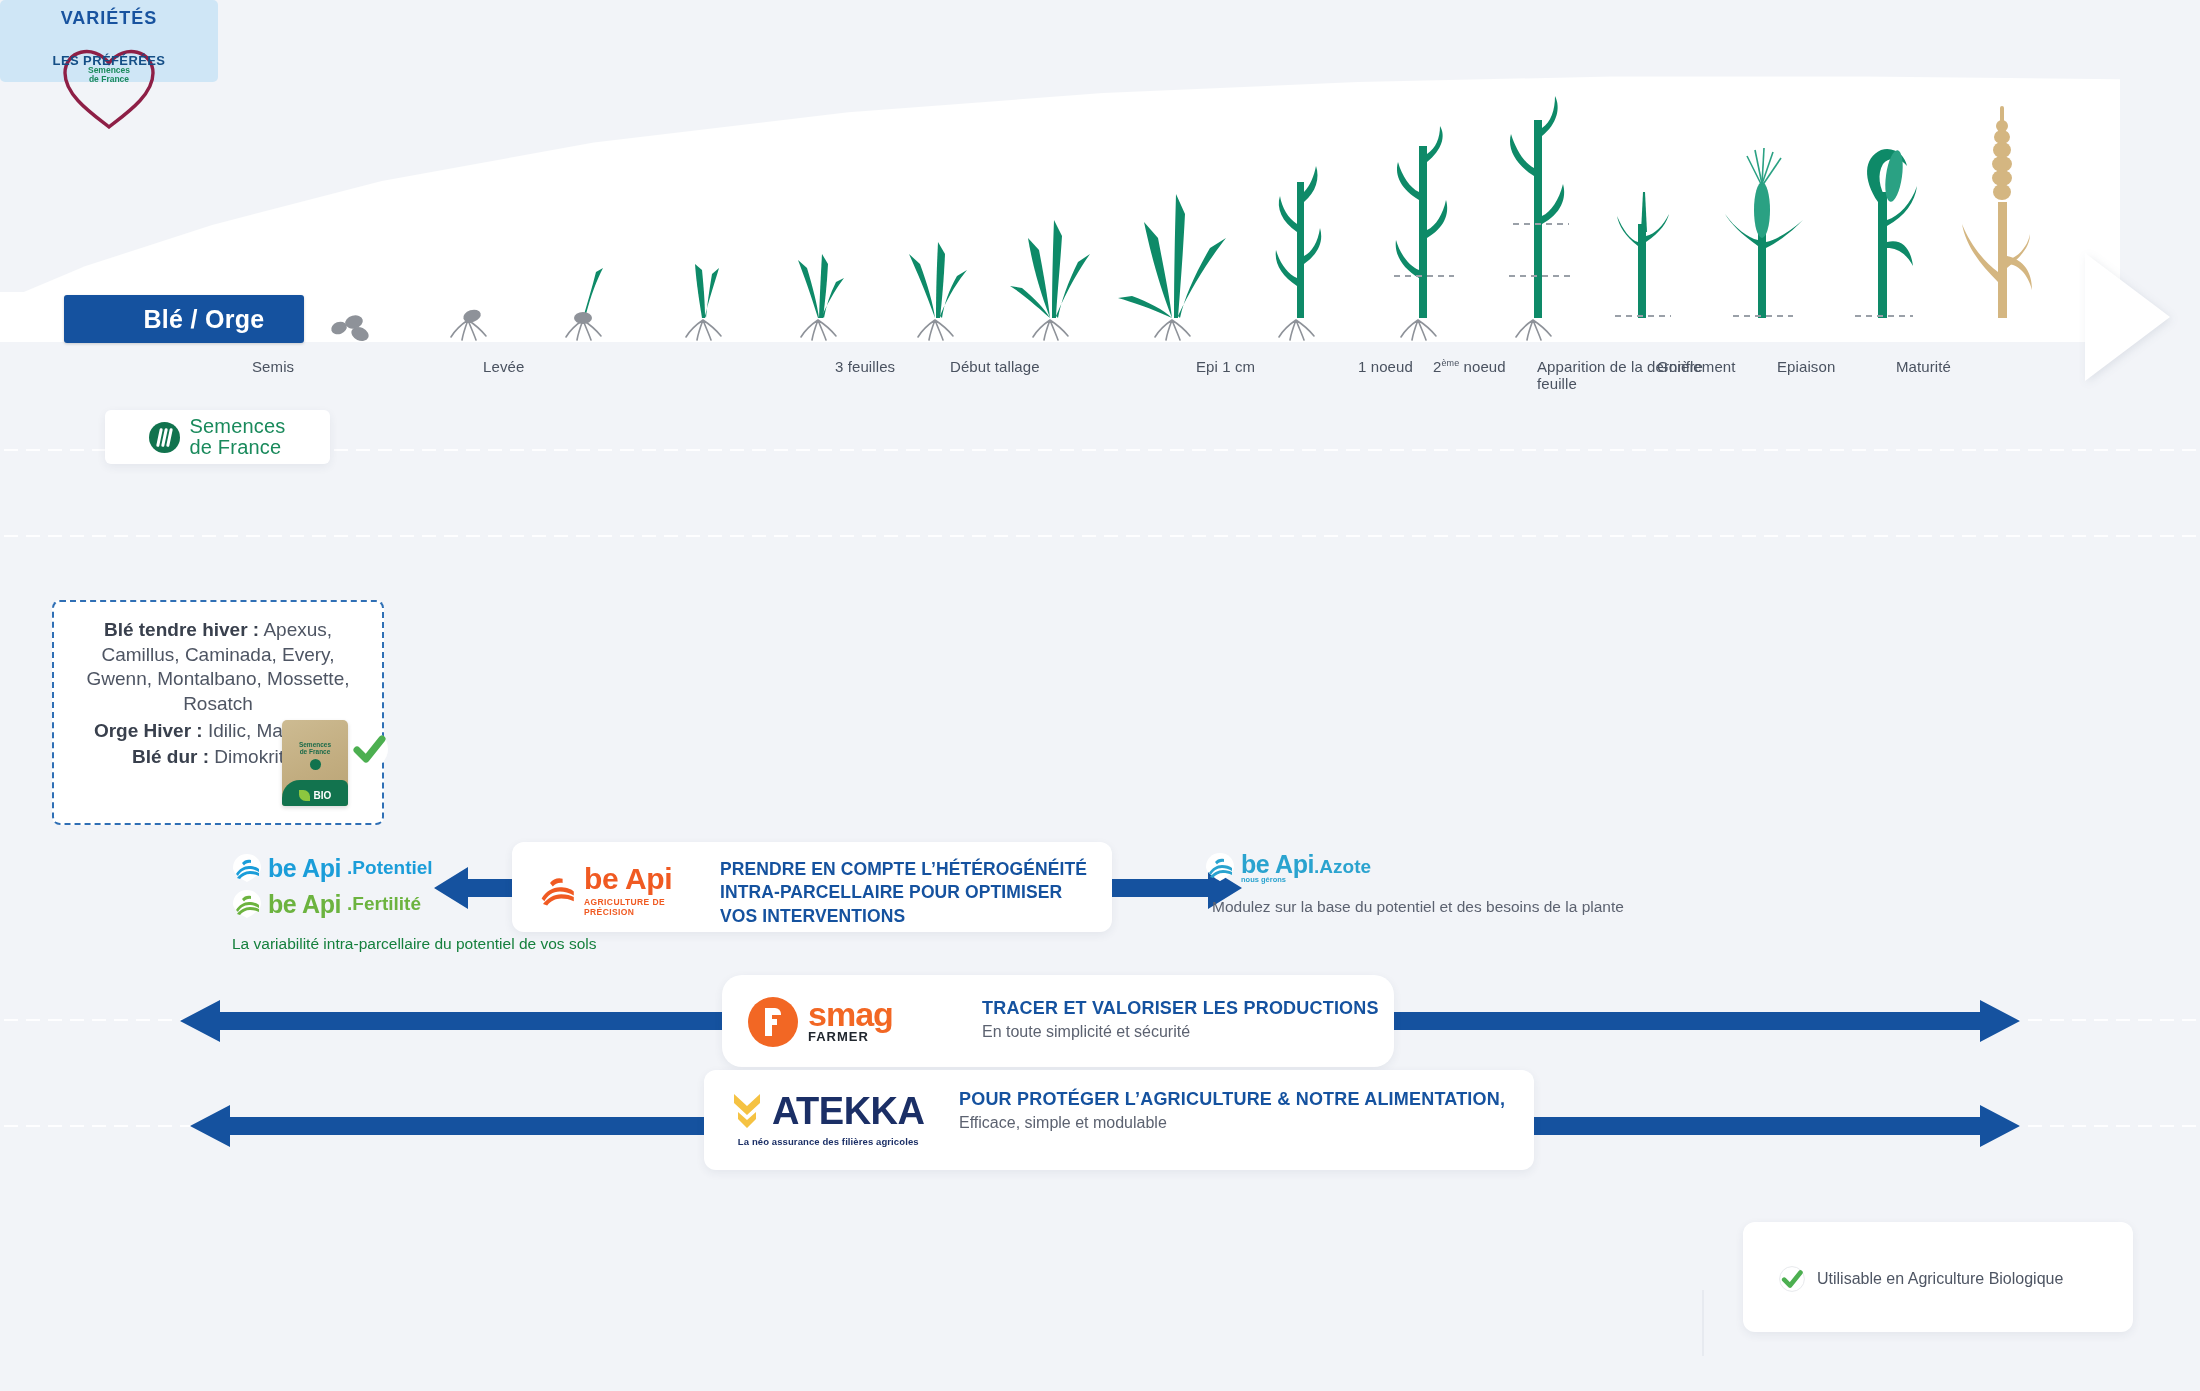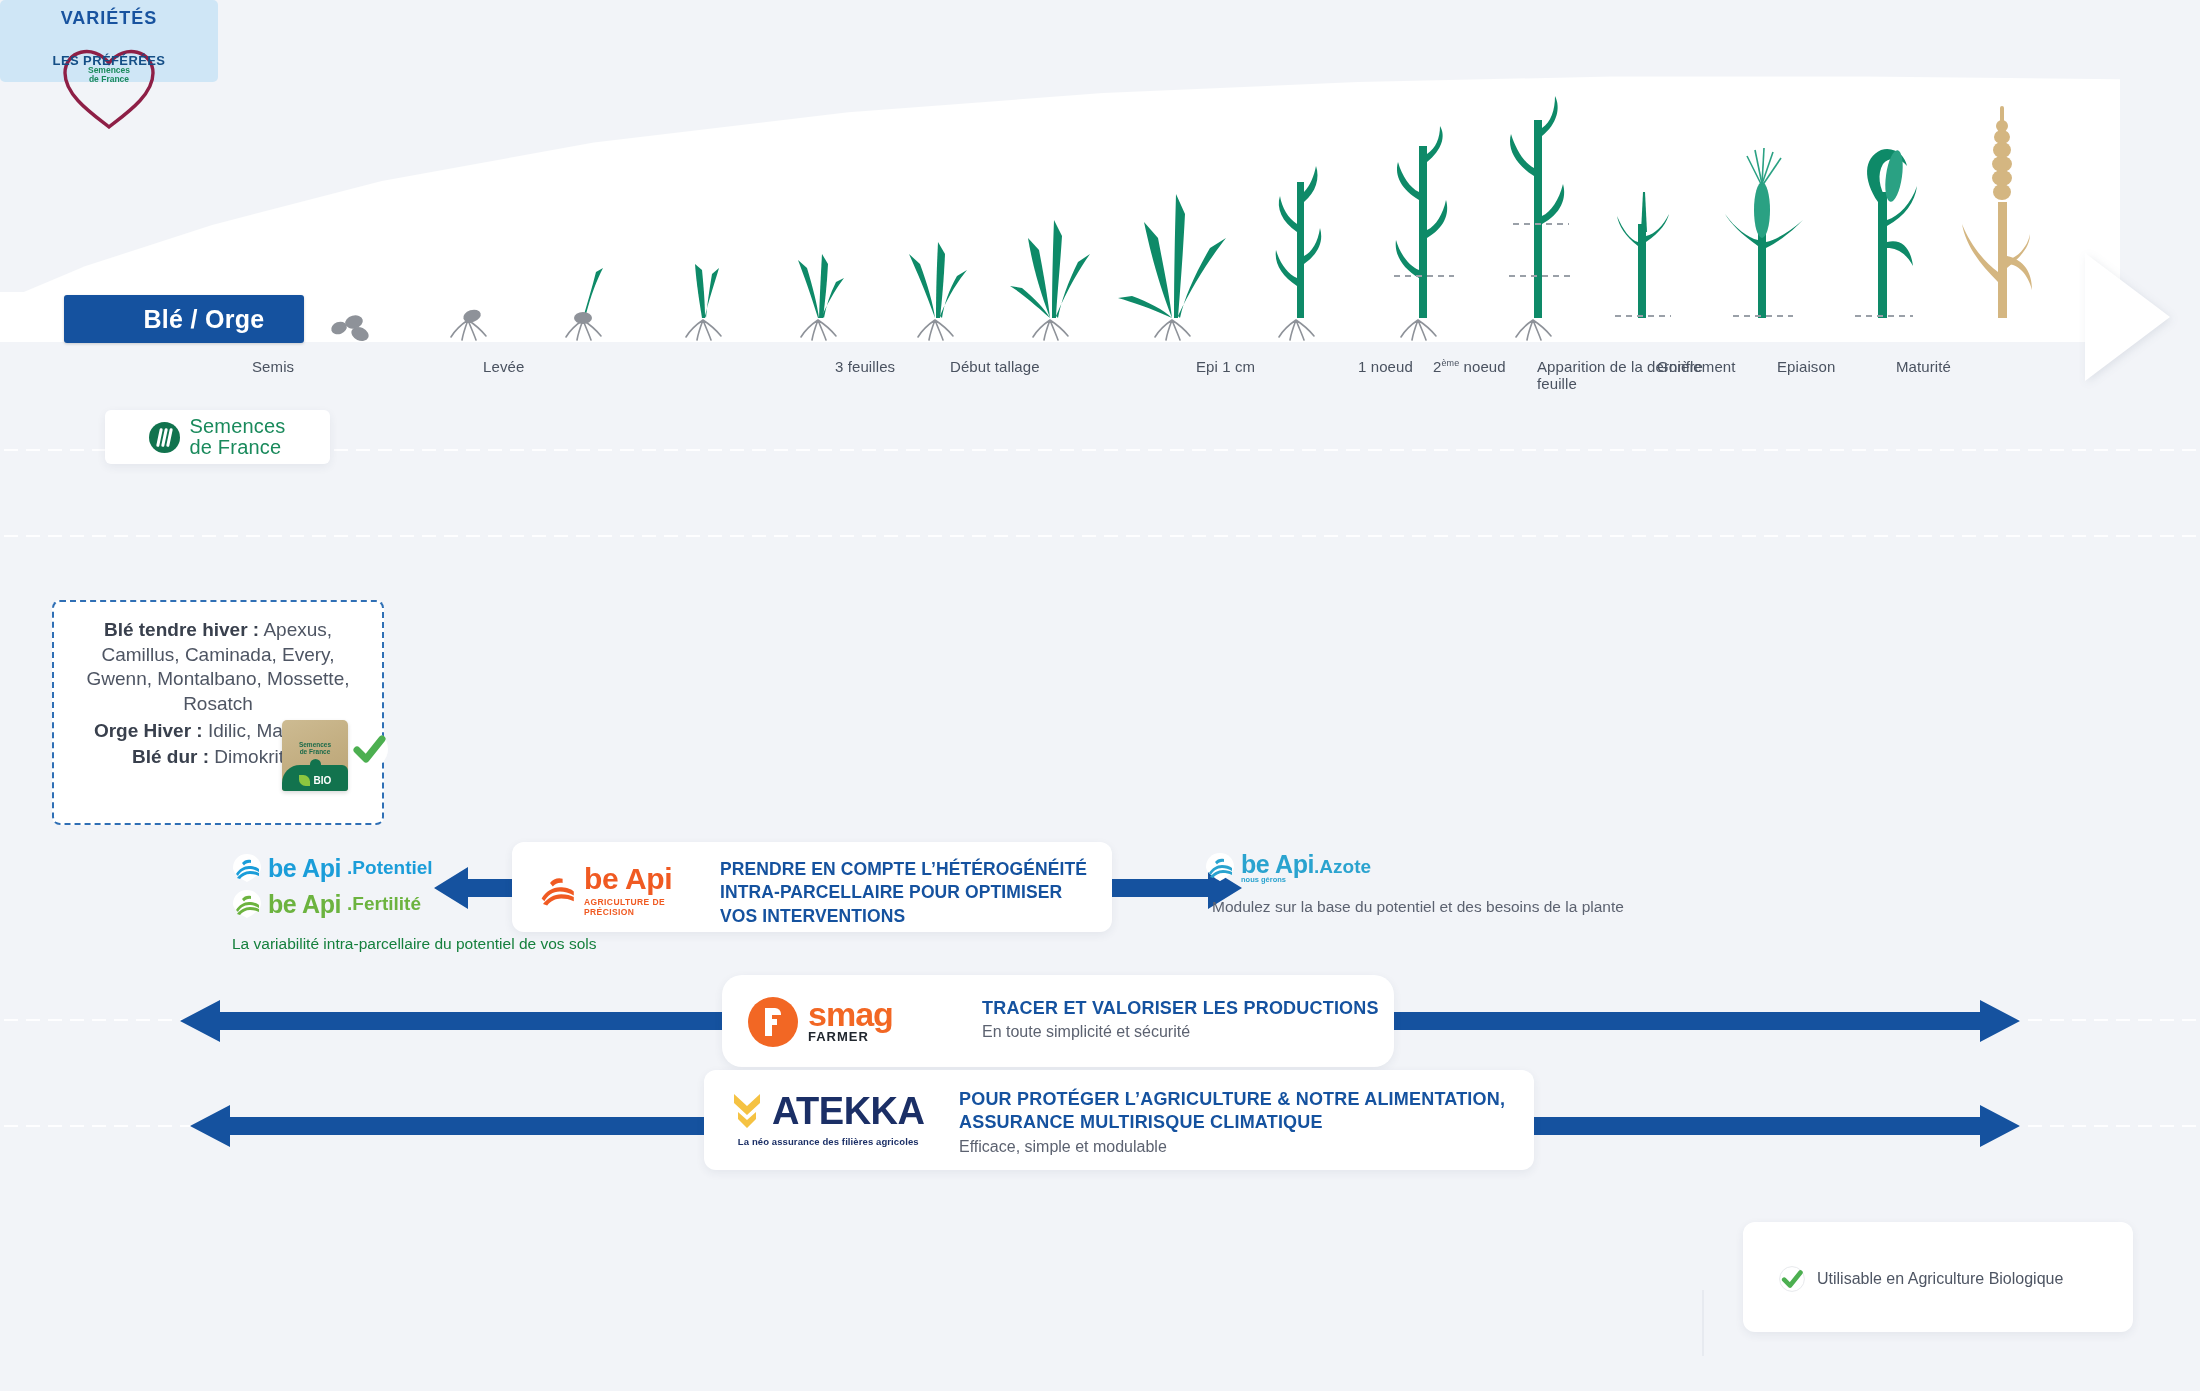--- a/index.html
+++ b/index.html
@@ -98,21 +98,21 @@
   #varieties-box{
     position:absolute; left:52px; top:600px; width:332px; height:225px;
     background:#fff; border:2px dashed #2f6fb5; border-radius:8px;
     padding:16px 16px 10px 16px;
   }
   #varieties-box .line{
     text-align:center; color:#4e5563; font-size:19px; line-height:1.30;
   }
   #varieties-box b{ color:#39404d; }
   .seedbag{
-    position:absolute; right:34px; top:118px; width:66px; height:71px;
+    position:absolute; right:34px; top:118px; width:66px; height:86px;
     background:linear-gradient(155deg,#cdbb92 0%,#c2ad80 55%,#b9a375 100%);
     border-radius:5px 5px 3px 3px; overflow:hidden;
     box-shadow:0 2px 4px rgba(0,0,0,.15);
   }
   .seedbag .sb-top{font-size:6.5px;color:#1c6b4a;text-align:center;margin-top:22px;line-height:1.05;font-weight:bold;}
   .seedbag .sb-dot{width:11px;height:11px;border-radius:50%;background:#11734e;margin:3px auto 0;}
   .seedbag .sb-bot{
     position:absolute;bottom:0;left:0;right:0;height:26px;background:#12734e;
     border-radius:18px 6px 0 0;color:#fff;font-size:10px;font-weight:bold;
     display:flex;align-items:center;justify-content:center;gap:4px;padding-top:4px;
@@ -572,21 +572,20 @@
       <svg width="30" height="42" viewBox="0 0 30 42">
         <polygon points="2,4 15,16 28,4 28,13 15,25 2,13" fill="#f5c242"></polygon>
         <polygon points="6,22 15,30 24,22 24,29 15,38 6,29" fill="#f5c242"></polygon>
       </svg>
       <div class="atk-word">ATEKKA</div>
     </div>
     <div class="atk-tag">La néo assurance des filières agricoles</div>
   </div>
   <div id="atekka-text">
     <div class="band-title">POUR PROTÉGER L’AGRICULTURE &amp; NOTRE ALIMENTATION,</div>
-    <div class="band-title">ASSURANCE MULTIRISQUE CLIMATIQUE</div>
     <div class="band-sub">Efficace, simple et modulable</div>
   </div>
 </div>
 
 <div class="thin-divider"></div>
 <div class="card" id="legend-card">
   <div id="legend-inner">
     <svg width="30" height="30" viewBox="0 0 46 46">
       <circle cx="23" cy="23" r="19" fill="#ffffff" stroke="#e6e8ec" stroke-width="1.5"></circle>
       <path d="M11 24 L20 33 L36 13" fill="none" stroke="#4caf50" stroke-width="7" stroke-linecap="round" stroke-linejoin="round"></path>

